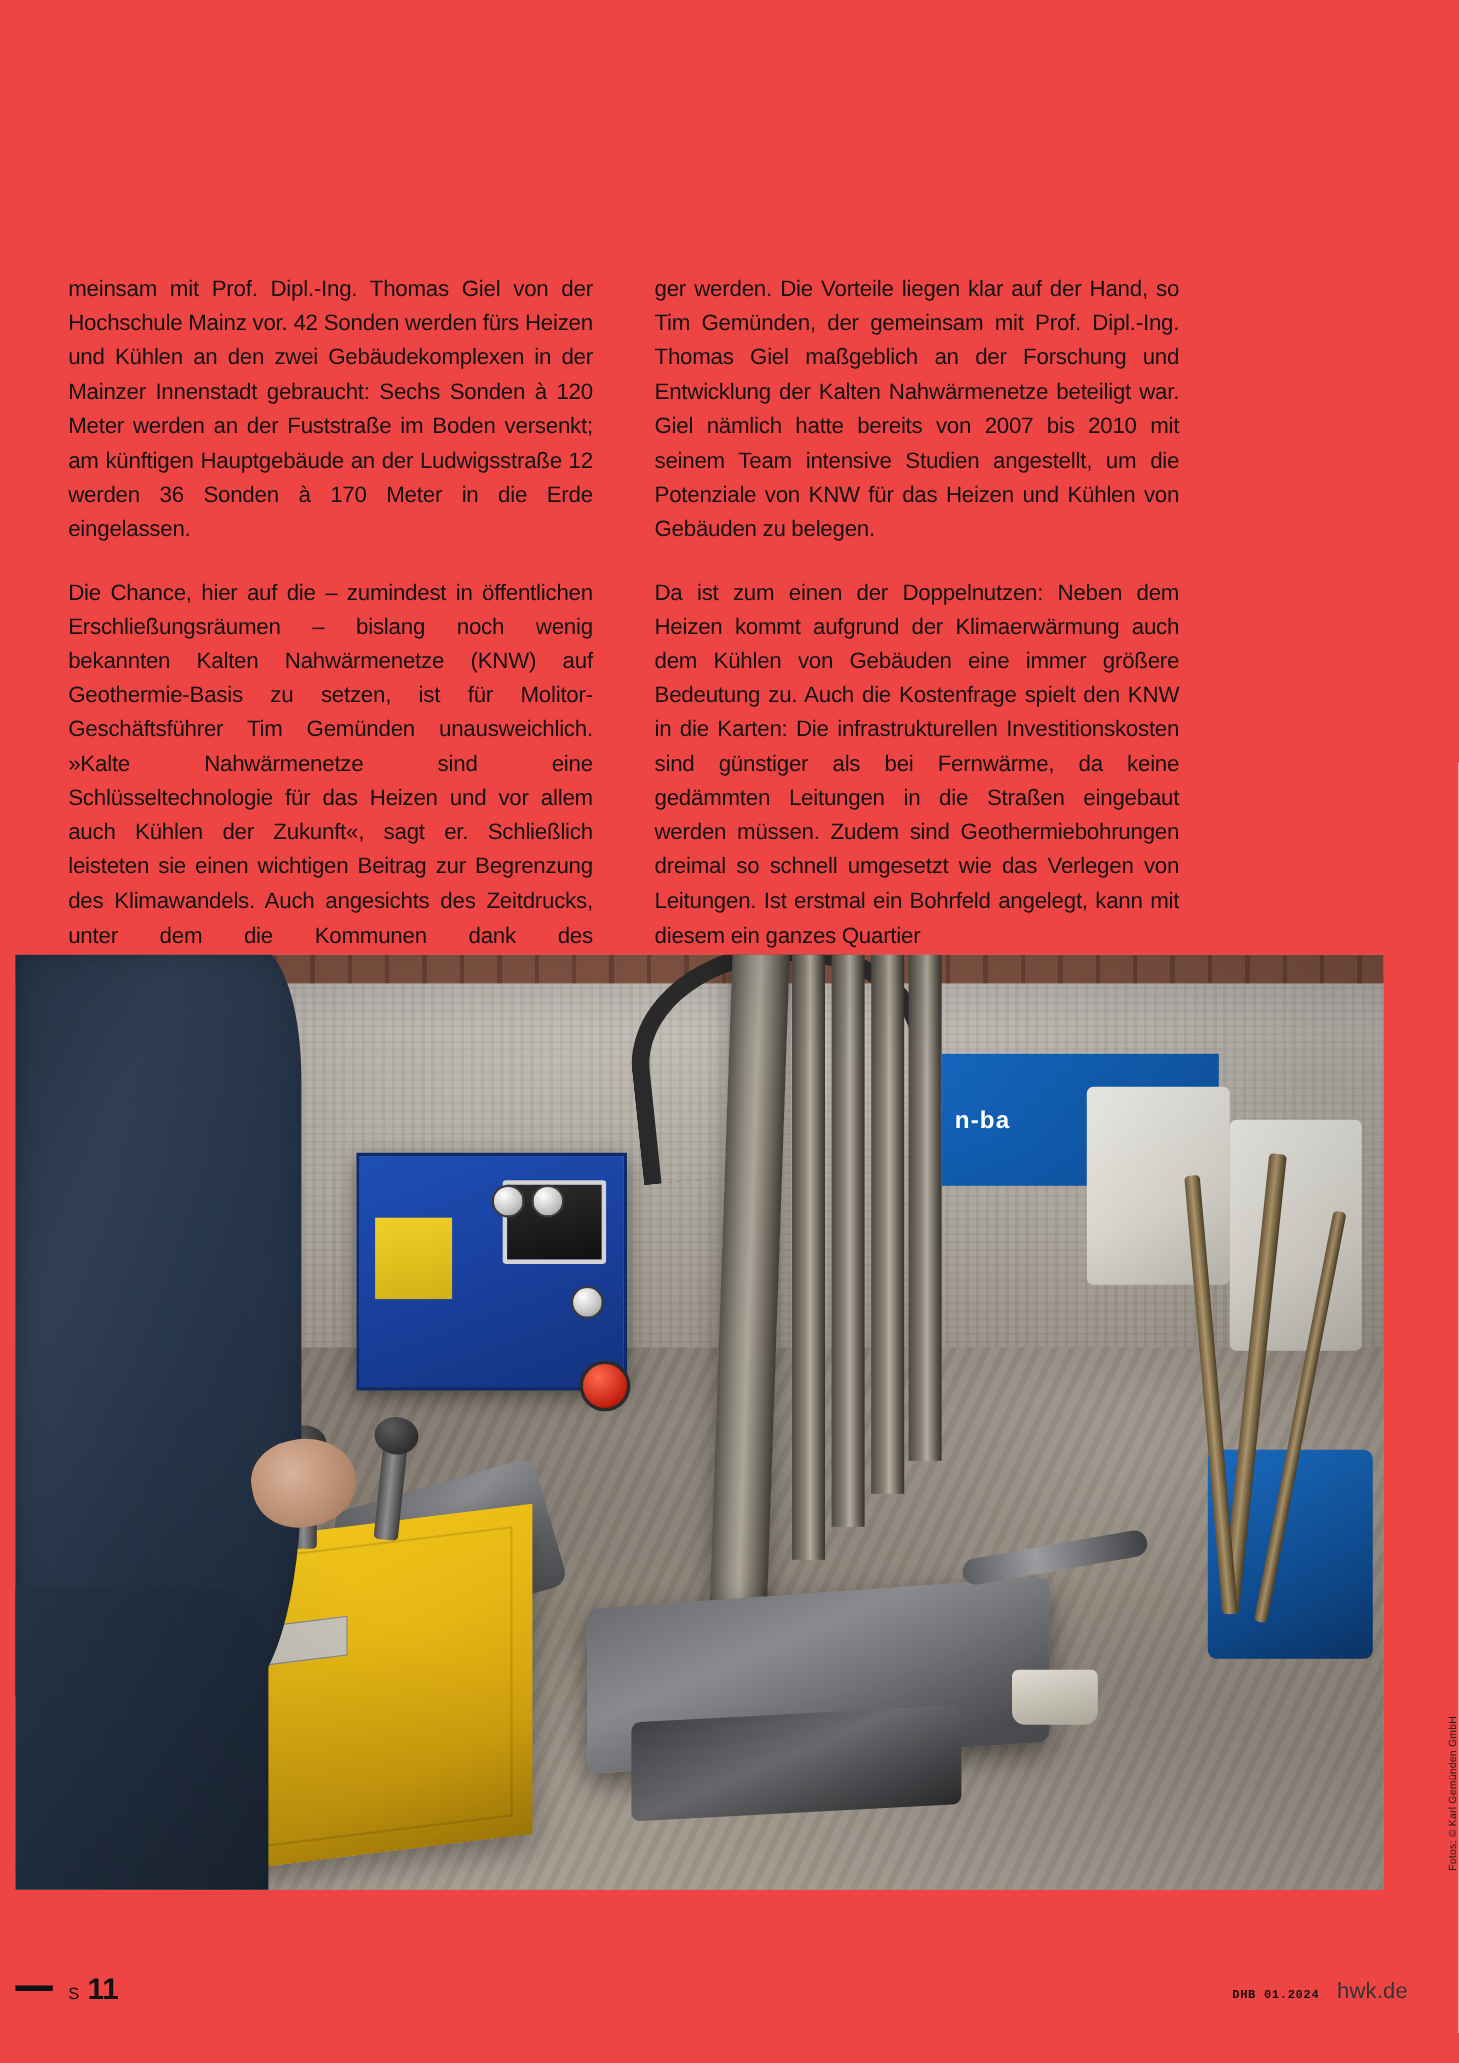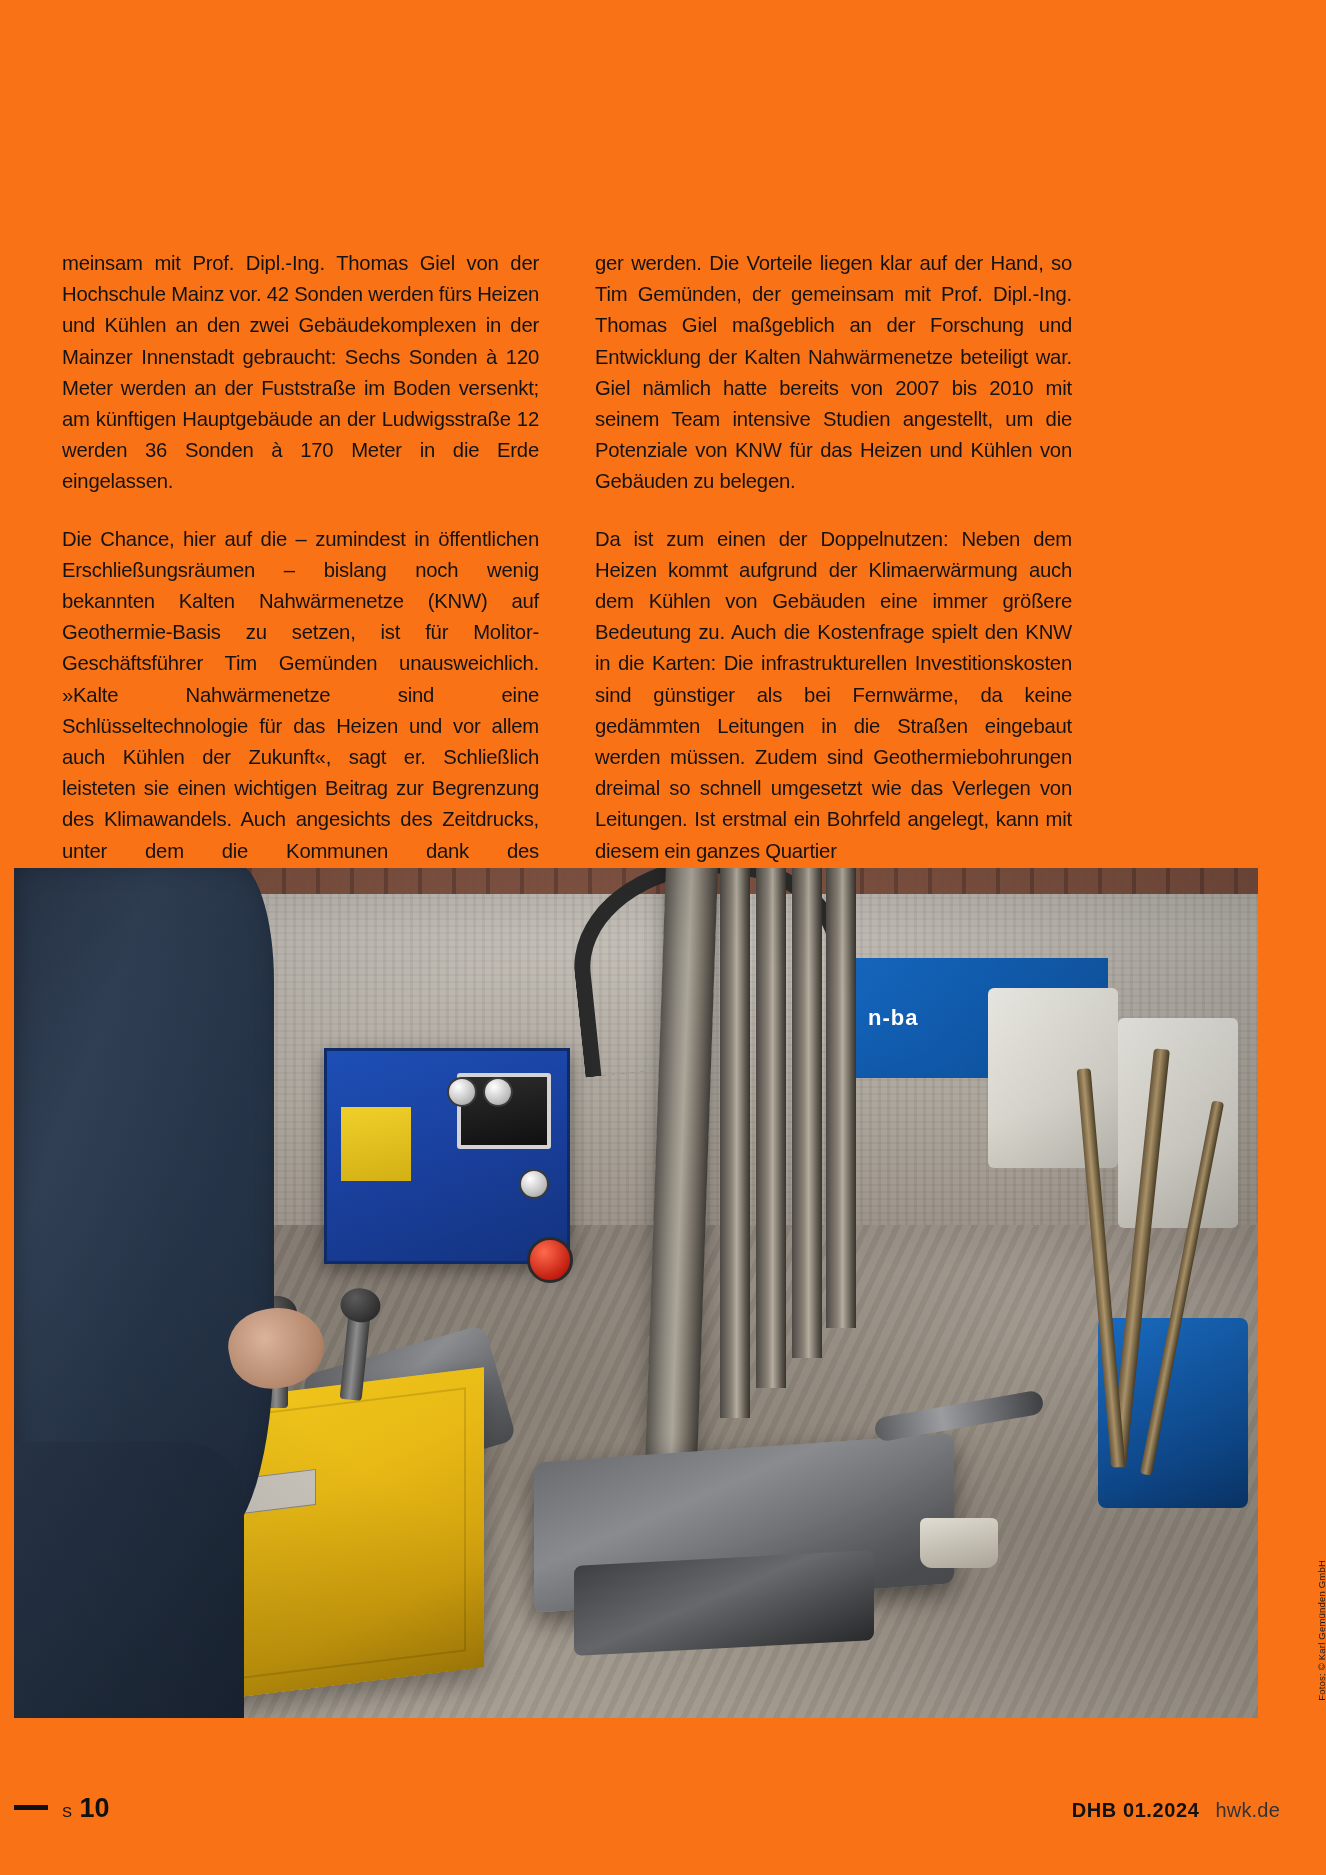--- a/index.html
+++ b/index.html
@@ -11,21 +11,21 @@
     width: 1326px;
     height: 1875px;
     position: relative;
     font-family: "Liberation Sans", sans-serif;
     overflow: hidden;
   }
 
   .page {
     position: absolute;
     inset: 0;
-    background: #f97316;
+    background: #ef4444;
   }
 
   
   .columns {
     position: absolute;
     left: 62px;
     top: 248px;
     width: 1010px;
     display: flex;
     gap: 56px;
@@ -389,25 +389,25 @@
   }
   .footer-right {
     position: absolute;
     right: 46px;
     top: 6px;
     display: flex;
     align-items: baseline;
     gap: 16px;
   }
   .issue {
-    font-size: 20px;
+    font-size: 11px;
     font-weight: bold;
     color: #111;
     letter-spacing: .6px;
-    font-family: Liberation Sans, sans-serif;
+    font-family: Liberation Mono, monospace;
   }
   .site {
     font-size: 20px;
     color: #333;
     letter-spacing: .2px;
     font-family: "Liberation Sans", sans-serif;
   }
 </style>
 </head>
 <body>
@@ -479,21 +479,21 @@
     </div>
   </div>
 
   <div class="photo-credit">Fotos: © Karl Gemünden GmbH</div>
 
   <div class="footer">
     <div class="footer-rule"></div>
 
     <div class="folio">
       <span class="folio-s">S</span>
-      <span class="folio-num">10</span>
+      <span class="folio-num">11</span>
     </div>
 
     <div class="footer-right">
       <span class="issue">DHB 01.2024</span>
       <span class="site">hwk.de</span>
     </div>
   </div>
 
 </div>
 

